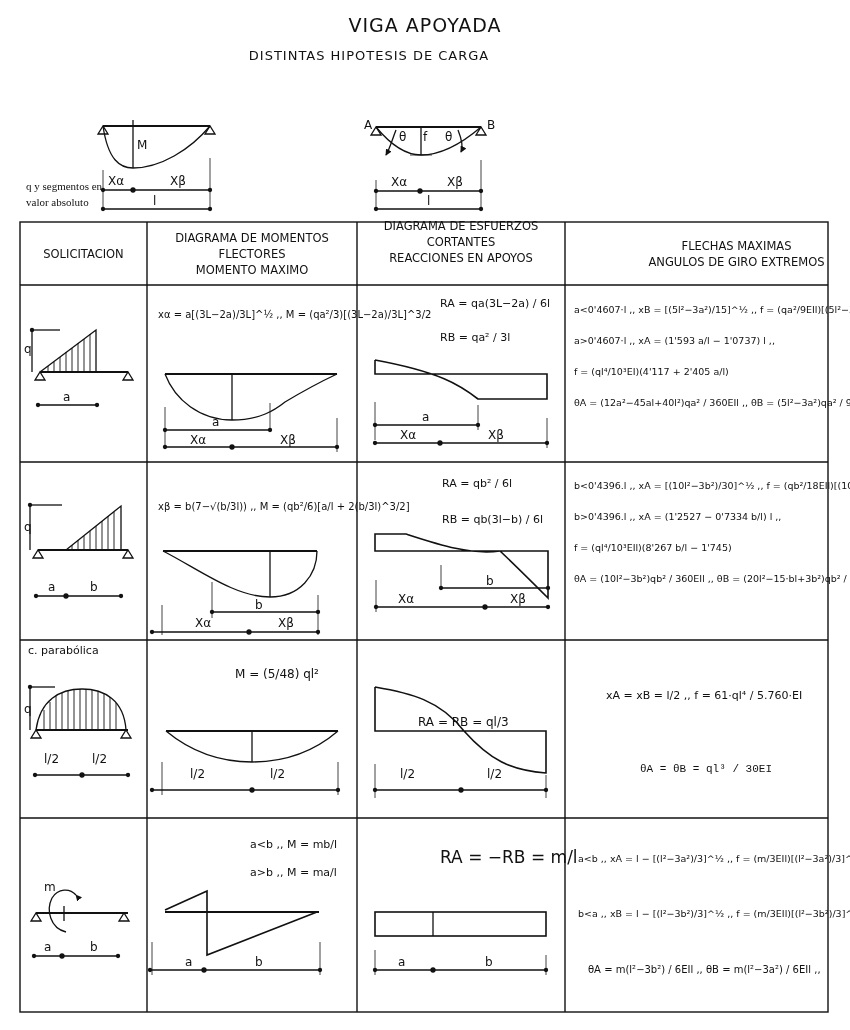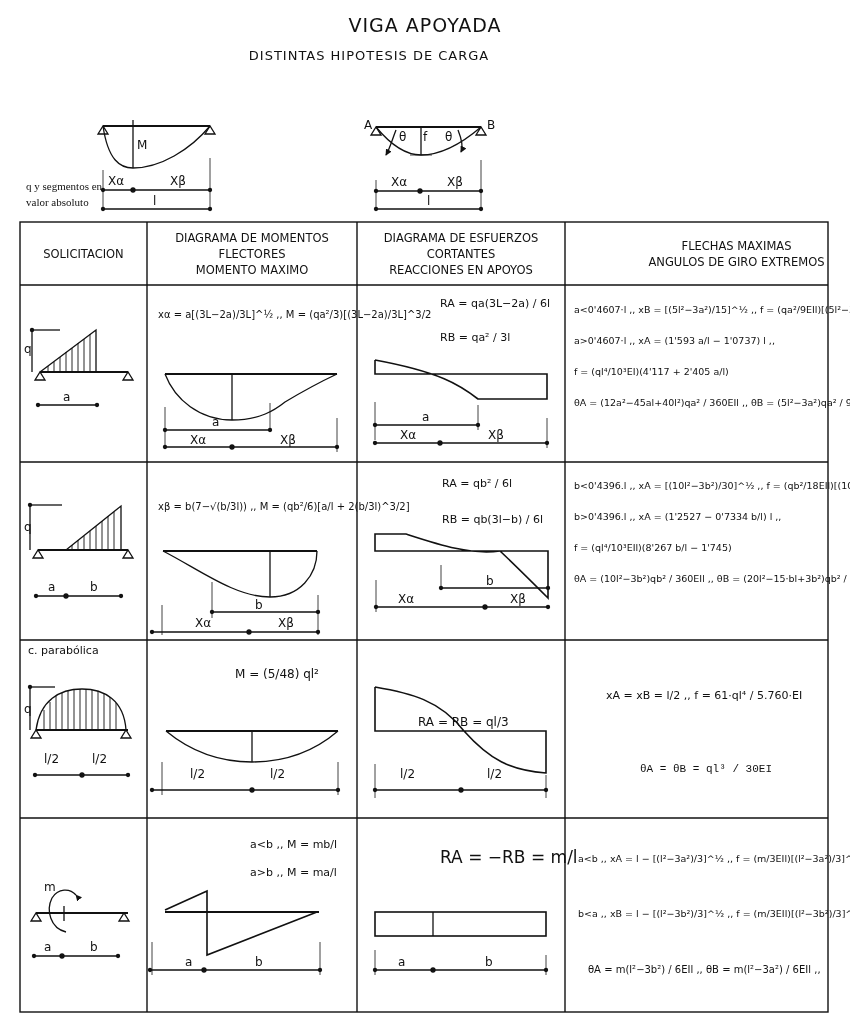--- a/index.html
+++ b/index.html
@@ -236,21 +236,21 @@
 <div class="lbl" style="left:391px; top:175px;">Xα</div>
 <div class="lbl" style="left:447px; top:175px;">Xβ</div>
 <div class="lbl" style="left:427px; top:194px;">l</div>
 
 <div class="hdr" style="left:20px; width:127px; top:246px;">SOLICITACION</div>
 <div class="hdr" style="left:147px; width:210px; top:230px;">
   <div>DIAGRAMA DE MOMENTOS</div>
   <div>FLECTORES</div>
   <div>MOMENTO MAXIMO</div>
 </div>
-<div class="hdr" style="left:357px; width:208px; top:230px;">
+<div class="hdr" style="left:357px; width:208px; top:218px;">
   <div>DIAGRAMA DE ESFUERZOS</div>
   <div>CORTANTES</div>
   <div>REACCIONES EN APOYOS</div>
 </div>
 <div class="hdr" style="left:565px; width:263px; top:238px;padding-left:40px;">
   <div>FLECHAS MAXIMAS</div>
   <div>ANGULOS DE GIRO EXTREMOS</div>
 </div>
 
 <div class="lbl" style="left:24px; top:342px;">q</div>

